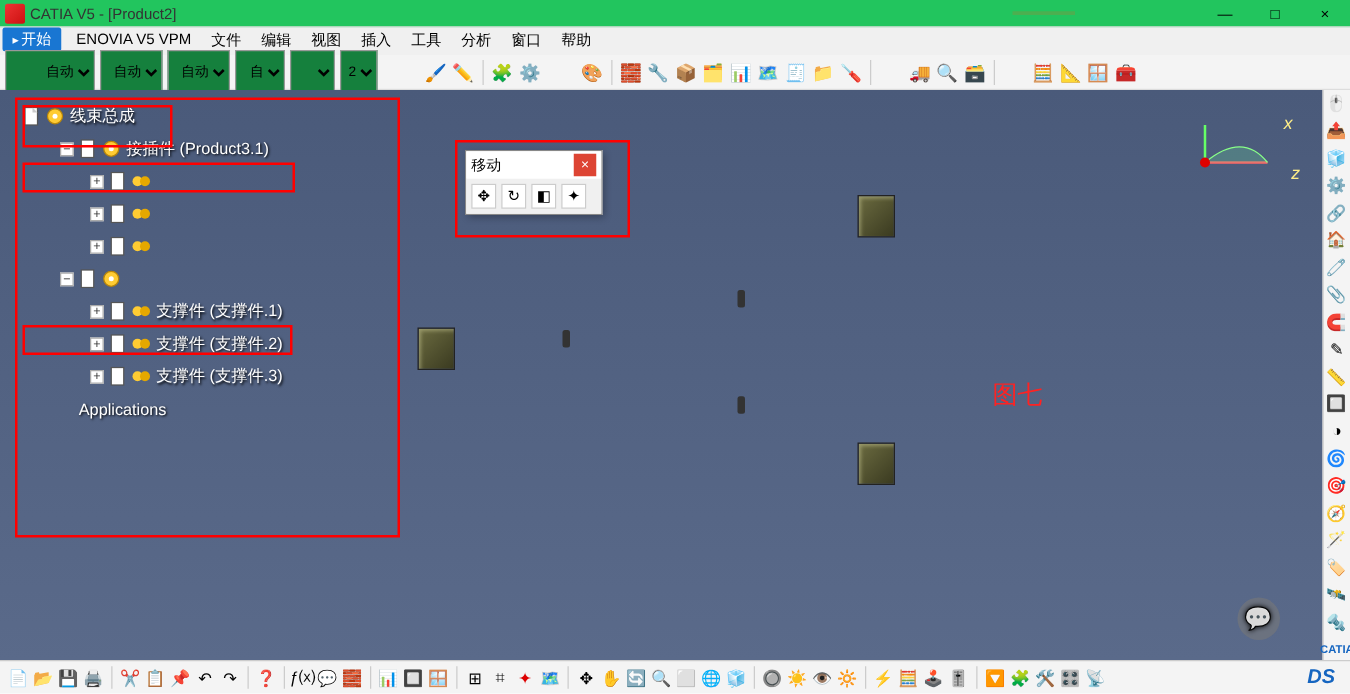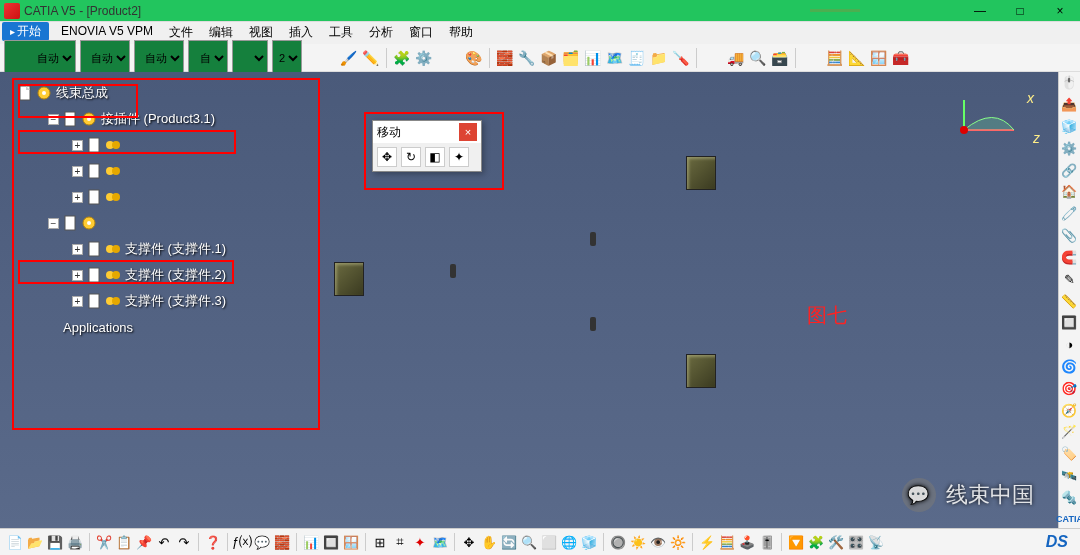--- a/index.html
+++ b/index.html
@@ -278,25 +278,24 @@
       <svg width="90" height="70">
         <line x1="20" y1="40" x2="70" y2="40" stroke="#ff6666" stroke-width="2"></line>
         <line x1="20" y1="40" x2="20" y2="10" stroke="#66ff66" stroke-width="2"></line>
         <path d="M20 40 Q50 15 70 40" fill="rgba(100,200,150,0.3)" stroke="#8f8"></path>
         <circle cx="20" cy="40" r="4" fill="#d00"></circle>
       </svg>
       <span class="x-label">x</span>
       <span class="z-label">z</span>
     </div>
 
-    <div class="anno" style="left:794px; top:230px;margin-left:13px;">图七</div>
+    <div class="anno" style="left:794px; top:230px;">图七</div>
 
     <div class="watermark">
       <span class="bubble">💬</span>
-      <span>线束中国</span>
     </div>
   </div>
 
   <div class="right-toolbar">
     <span class="rt-icon">🖱️</span>
     <span class="rt-icon">📤</span>
     <span class="rt-icon">🧊</span>
     <span class="rt-icon">⚙️</span>
     <span class="rt-icon">🔗</span>
     <span class="rt-icon">🏠</span>

